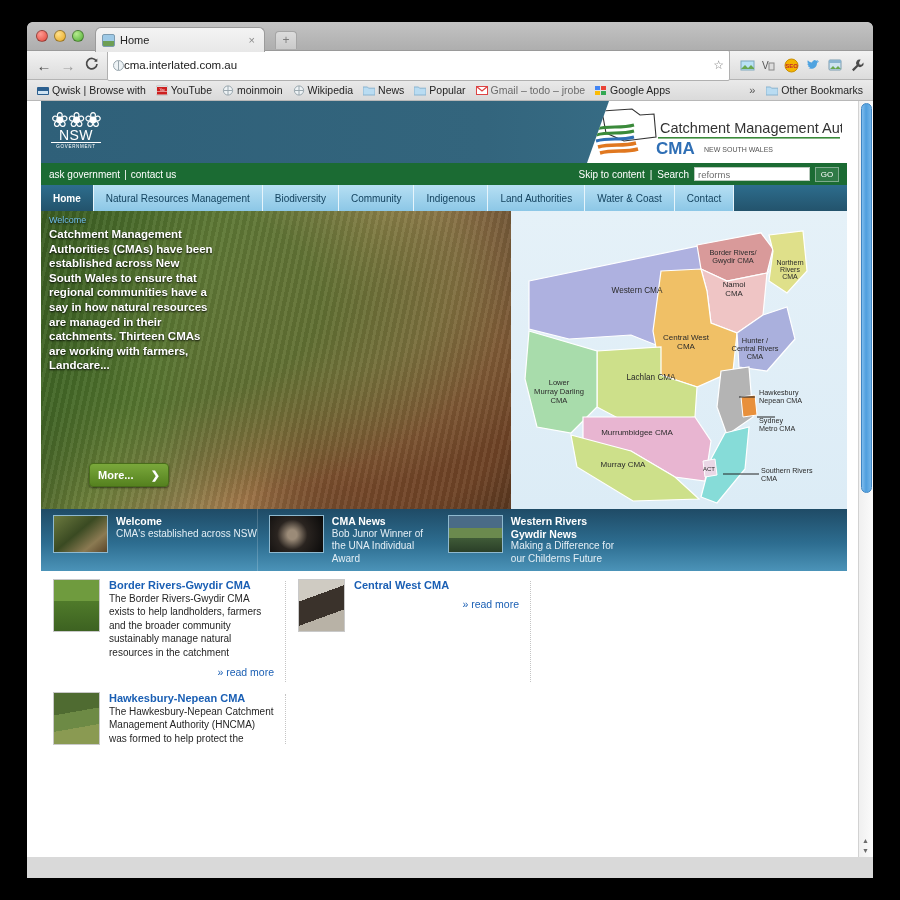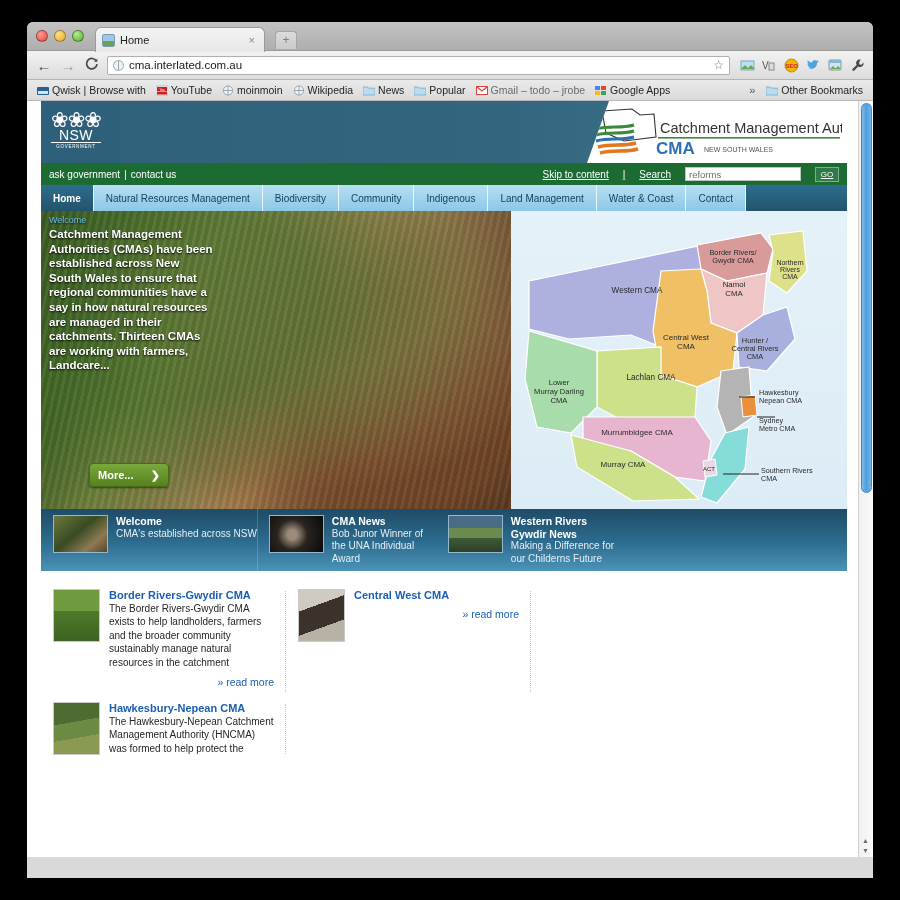--- a/index.html
+++ b/index.html
@@ -64,23 +64,23 @@
   
   .toolbar {
     height:29px;
     background: linear-gradient(to bottom,#f2f2f2,#dcdcdc);
     border-bottom:1px solid #b4b4b4;
     display:flex; align-items:center; padding:0 8px; gap:6px;
   }
   .navbtn { font-size:15px; color:#4a4a4a; width:18px; text-align:center; line-height:1; }
   .navbtn.fwd { color:#9b9b9b; }
   .omnibox {
-    flex:1 1 auto; height:19px;
+    flex:1 1 auto; height:31px;
     background:#fff; border:1px solid #b0b0b0; border-radius:2px;
-    display:flex; align-items:center; padding:0 5px; gap:5px;
+    display:flex; align-items:center; padding:0 5px; 
     font-size:11.5px; color:#1a1a1a;
   }
   .globe {
     width:11px;height:11px;border-radius:50%;
     border:1px solid #9aa7ae; background:#eef3f6; flex:0 0 auto;
     position:relative;
   }
   .globe:after{content:"";position:absolute;left:4px;top:0;width:1px;height:9px;background:#9aa7ae;}
   .star { margin-left:auto; color:#7d7d7d; font-size:12px; }
   .exticons { display:flex; align-items:center; gap:7px; padding-left:4px; }
@@ -149,21 +149,21 @@
     clip-path: polygon(22px 0, 100% 0, 100% 100%, 0 100%);
   }
   .cma-logo { position:absolute; right:5px; top:6px; width:248px; height:50px; }
 
   
   .util {
     height:22px; background:#1b6b33;
     display:flex; align-items:center; padding:0 8px;
     color:#fff; font-size:10px;
   }
-  .util-right { margin-left:auto; display:flex; align-items:center; gap:14px;text-decoration:underline; }
+  .util-right { margin-left:auto; display:flex; align-items:center; gap:5px; }
   .kw {
     width:116px; height:14px; background:#fff; border:1px solid #b9c9bd;
     font-size:9.5px; color:#6d6d6d; padding:0 3px; line-height:13px;
   }
   .gobtn {
     width:24px;height:15px; background:#2f7a46; border:1px solid #7fab8e;
     color:#fff; font-size:8px; text-align:center; line-height:14px;
   }
 
   
@@ -235,21 +235,21 @@
   }
   .news-thumb { width:55px;height:38px; border:1px solid #8fb9cf; flex:0 0 auto; }
   .nt1 { background: linear-gradient(140deg,#6c7a3f,#3a4a22 45%,#8b7a52 75%,#5a4529); }
   .nt2 { background: radial-gradient(circle at 42% 52%, #9b8b78 0 13%, #2a2420 42%, #090909 100%); }
   .nt3 { background: linear-gradient(180deg,#4a6b86 0 34%, #6b8a4e 34% 62%, #3f5a37 62%, #2a3f28 100%); }
   .news-txt { color:#fff; }
   .news-txt .t { font-size:10.5px; font-weight:bold; line-height:12.5px; }
   .news-txt .d { font-size:10px; line-height:12.5px; color:#e3eef5; }
 
   
-  .cards { padding:18px 0 0 0; }
+  .cards { padding:8px 0 0 0; }
   .cardrow { display:flex; }
   .card {
     width:245px; padding:0 12px 14px 12px; display:flex; gap:9px;
     position:relative;
   }
   .card.divider:after{
     content:""; position:absolute; right:0; top:2px; bottom:10px; width:1px;
     border-right:1px dotted #c4c4c4;
   }
   .card-thumb { width:47px;height:53px; border:1px solid #c9c9c9; flex:0 0 auto; }
@@ -462,21 +462,21 @@
             <div class="gobtn">GO</div>
           </div>
         </div>
 
         <div class="nav">
           <div class="navitem active">Home</div>
           <div class="navitem">Natural Resources Management</div>
           <div class="navitem">Biodiversity</div>
           <div class="navitem">Community</div>
           <div class="navitem">Indigenous</div>
-          <div class="navitem">Land Management</div>
+          <div class="navitem">Land Authorities</div>
           <div class="navitem">Water &amp; Coast</div>
           <div class="navitem">Contact</div>
           <div class="nav-fill"></div>
         </div>
 
         <div class="hero">
           <div class="hero-photo"></div>
           <div class="hero-text">
             <div class="eyebrow">Welcome</div>
             <div class="body">Catchment Management Authorities (CMAs) have been established across New South Wales to ensure that regional communities have a say in how natural resources are managed in their catchments. Thirteen CMAs are working with farmers, Landcare...</div>

